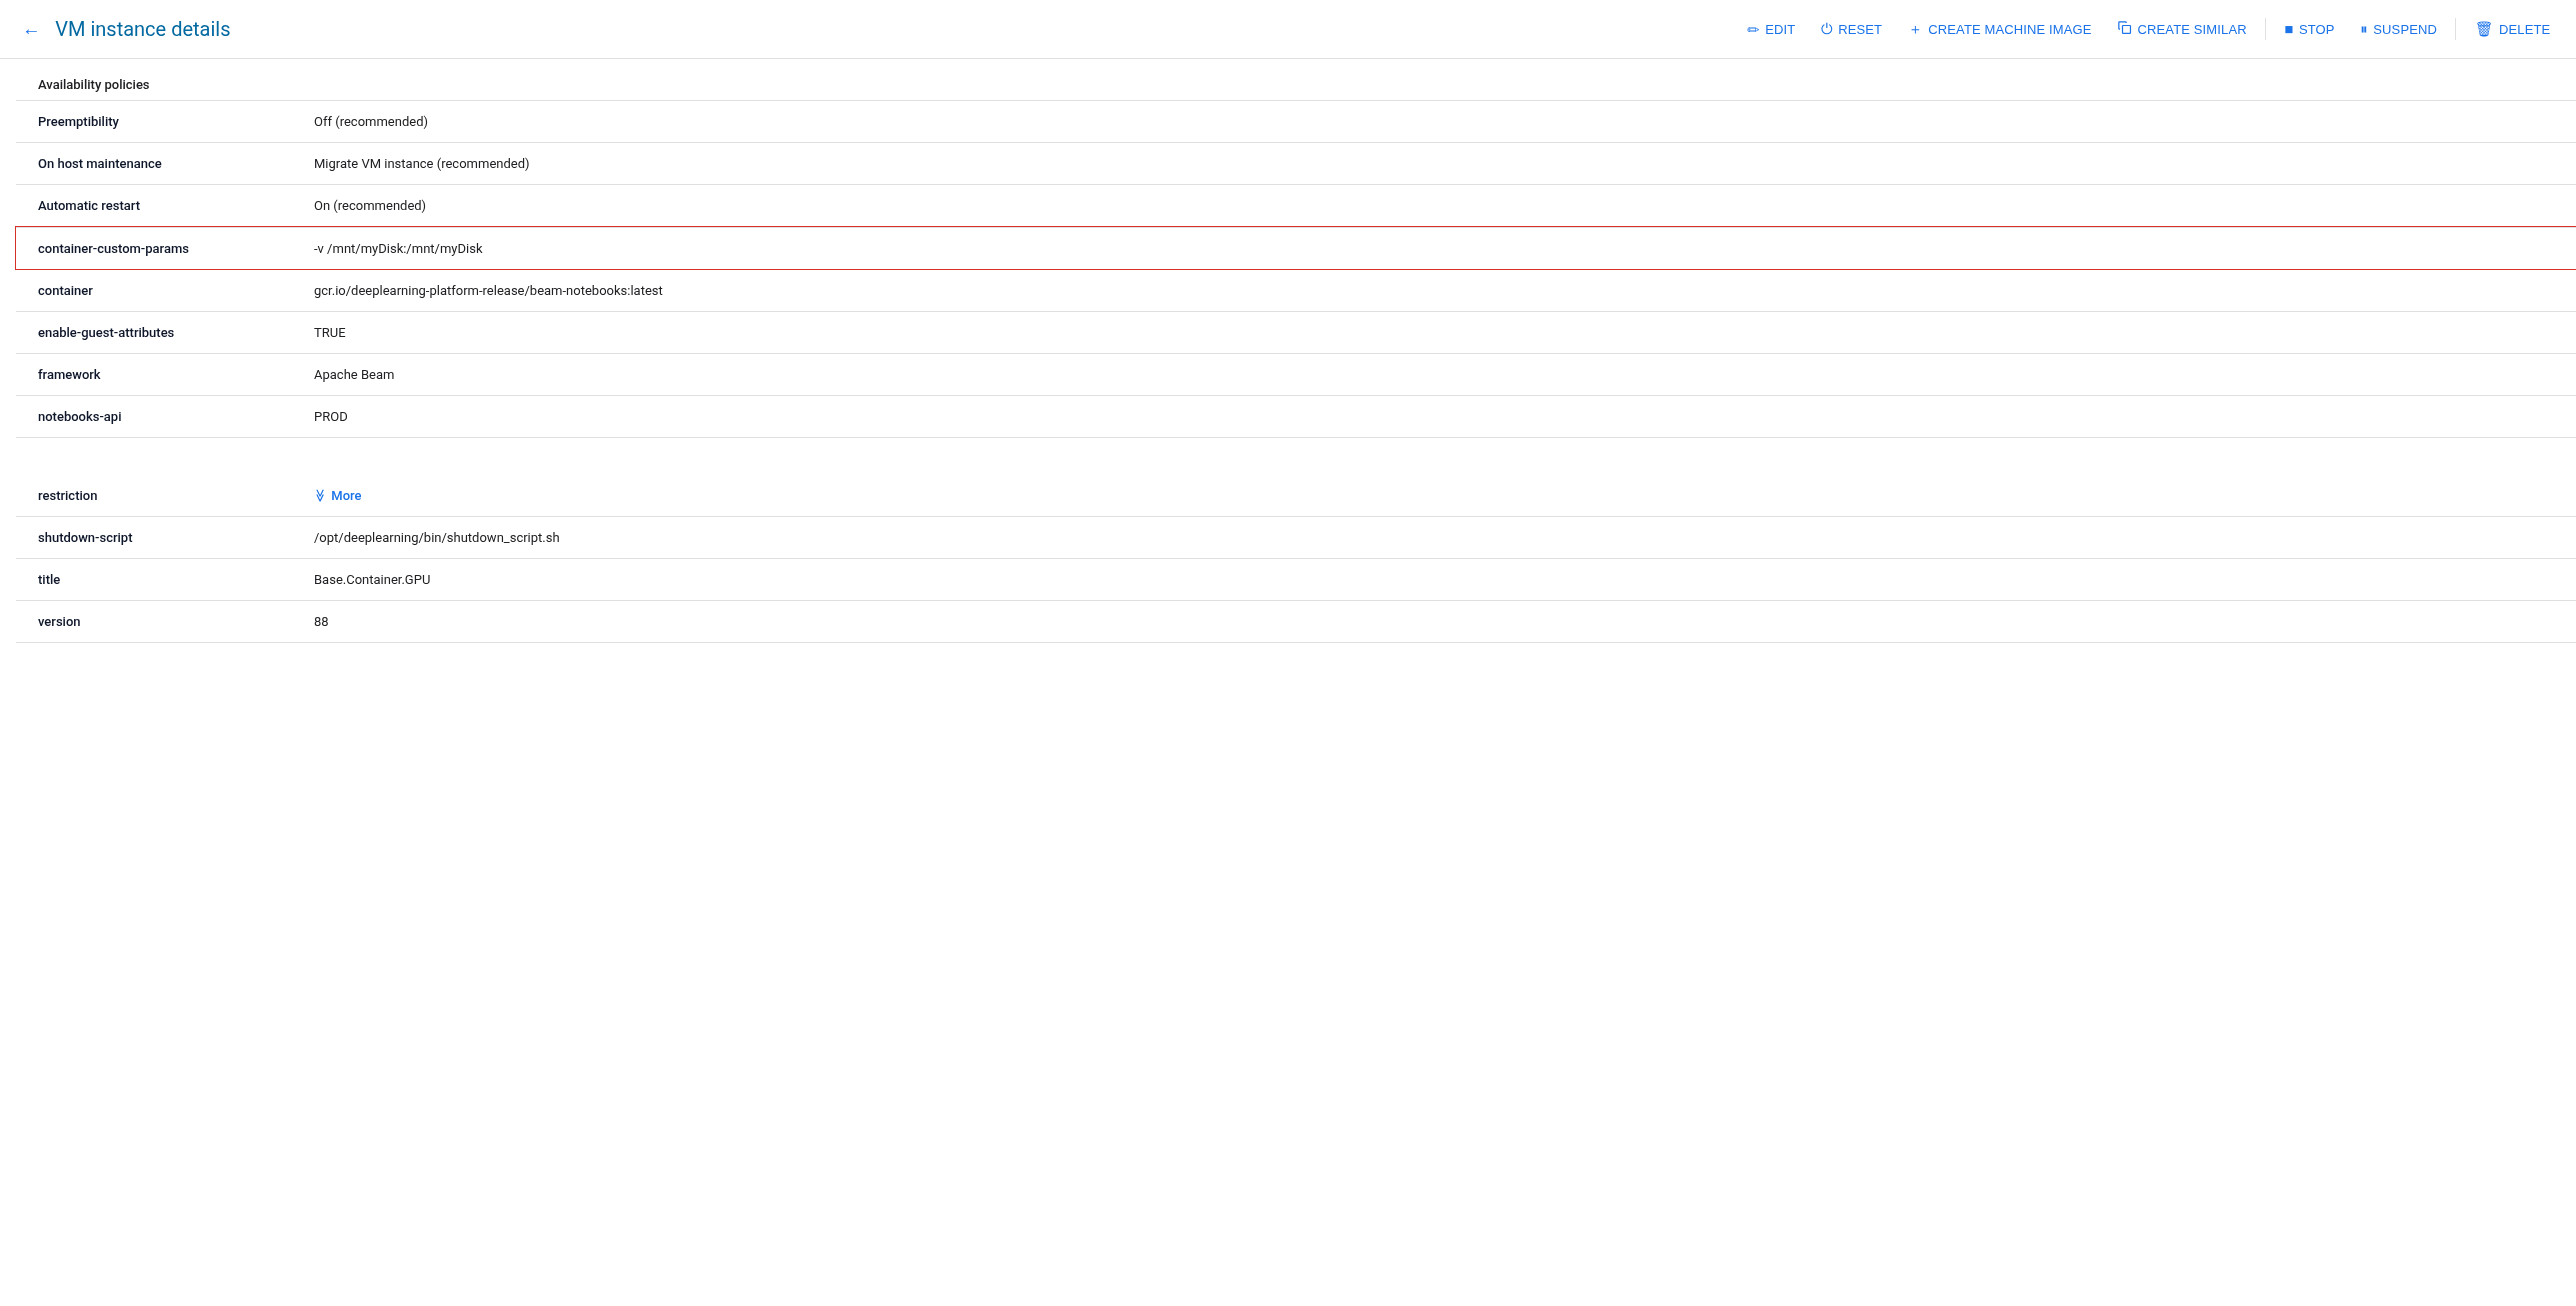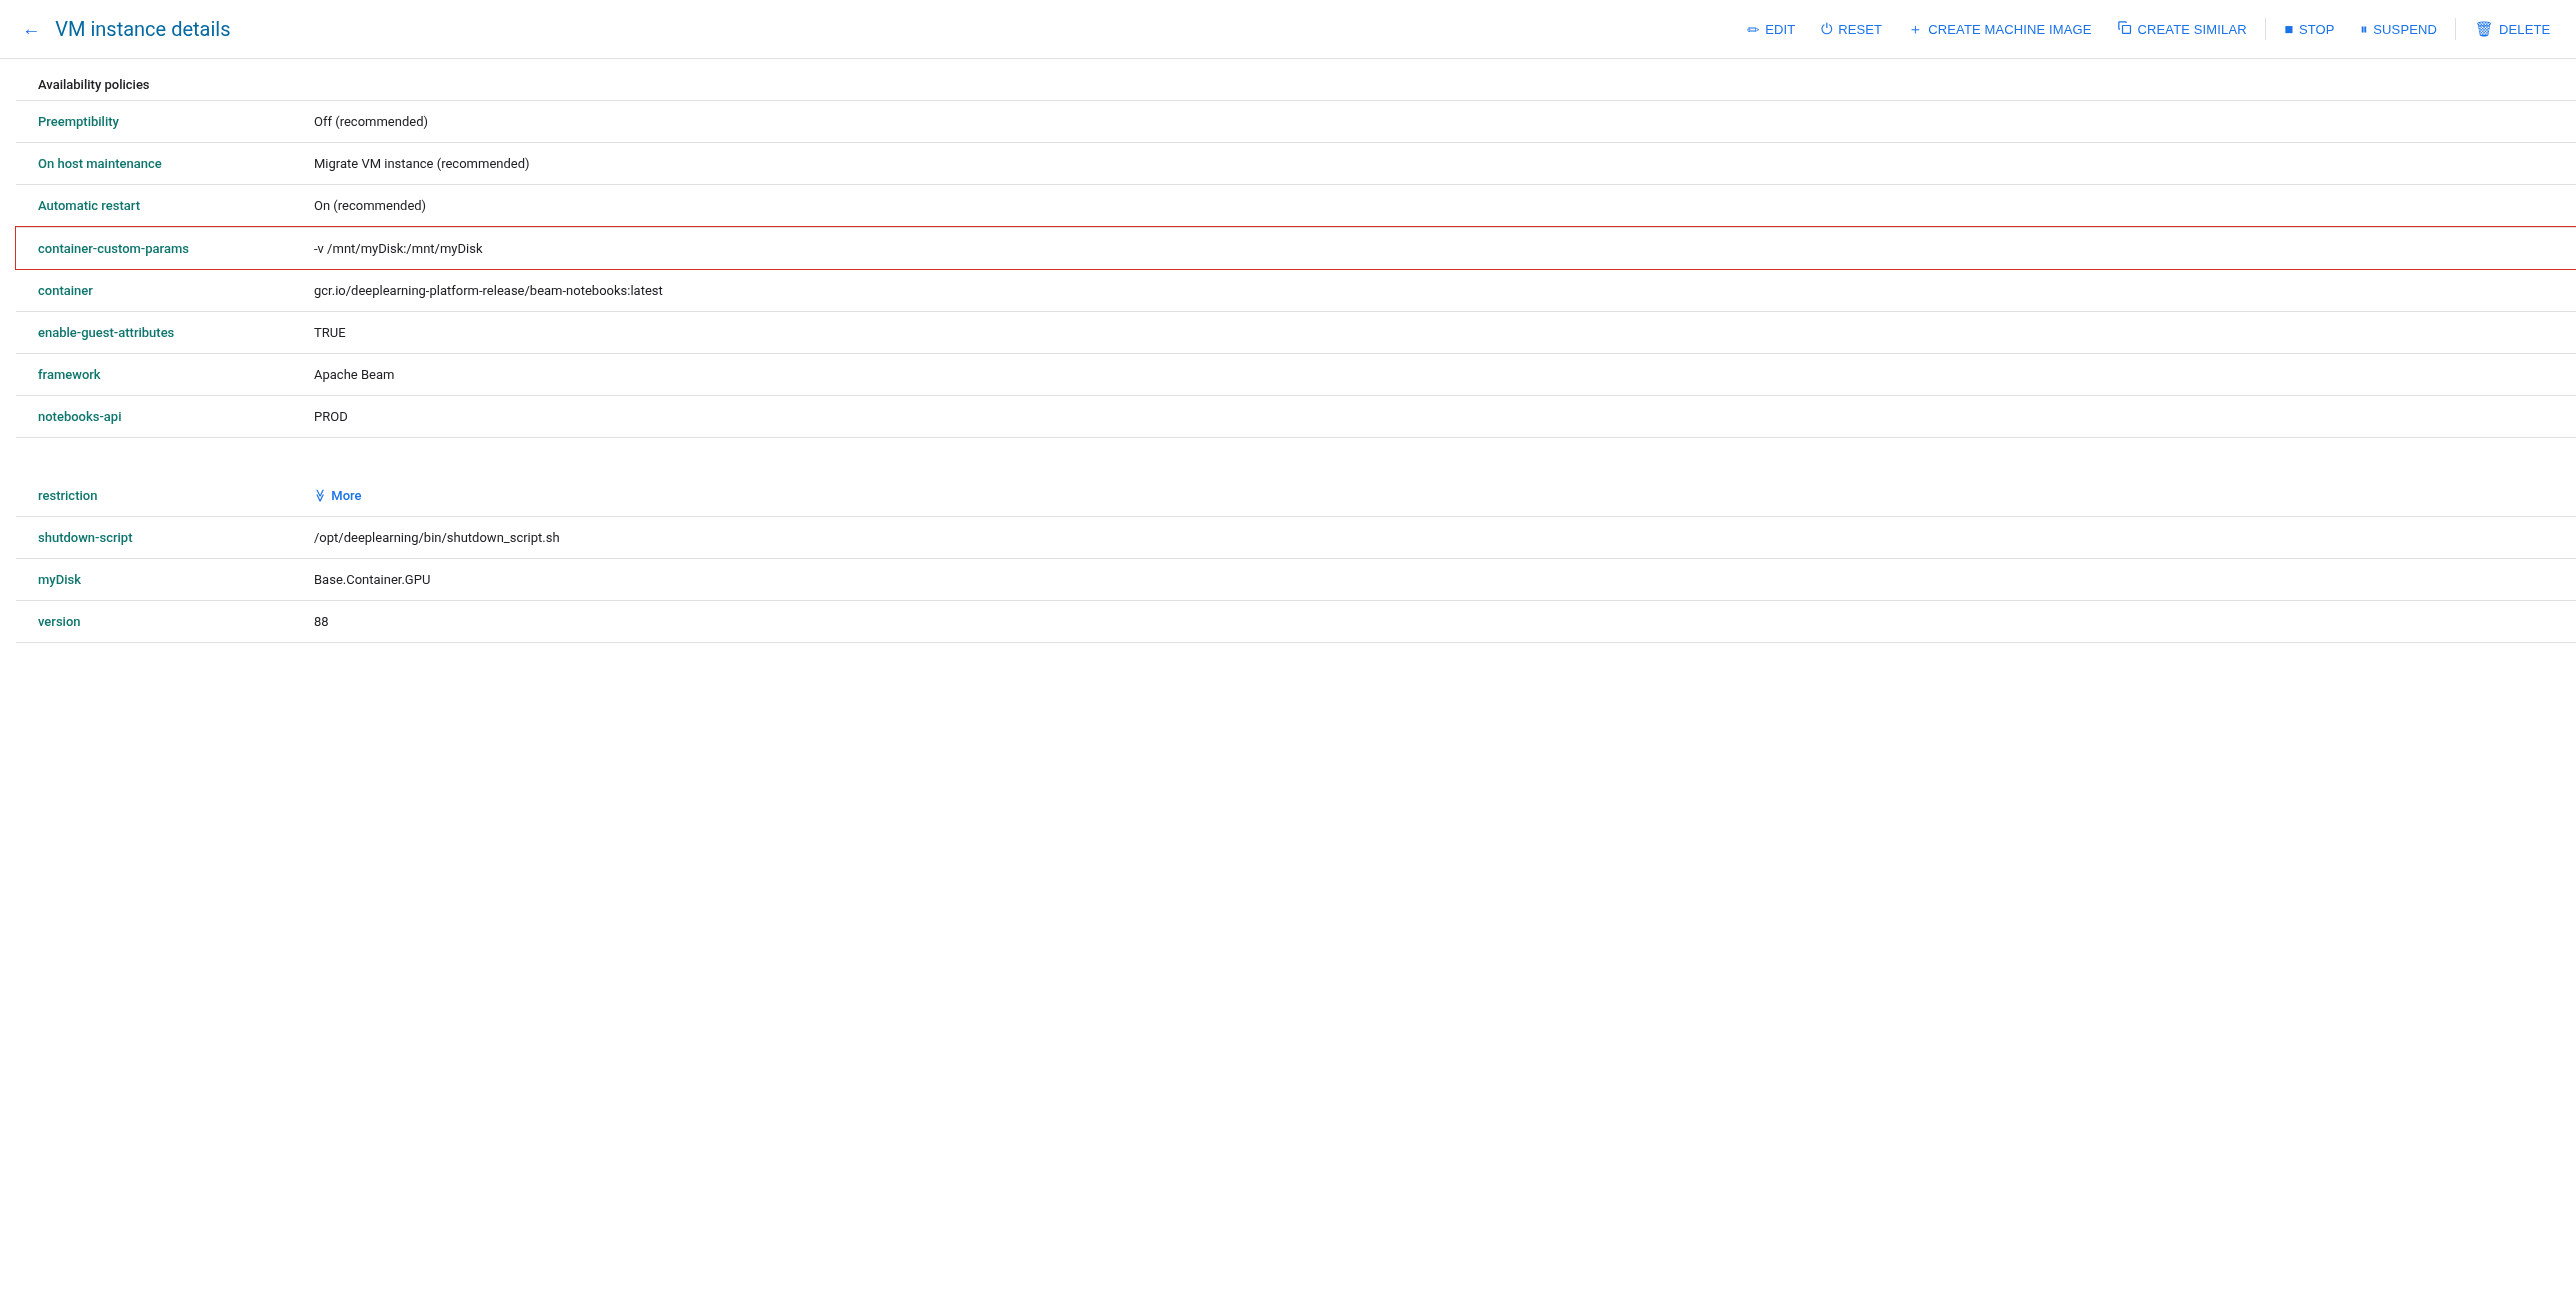--- a/index.html
+++ b/index.html
@@ -101,21 +101,21 @@
     }
     .detail-table tr:first-child {
       border-top: 0.9px solid #e0e0e0;
     }
     .detail-table td {
       padding: 13px 22px;
       vertical-align: top;
     }
     .detail-table td.key {
       font-weight: 500;
-      color: #0f766e;
+      color: #0f172a;
       width: 276px;
       min-width: 184px;
       font-size: 13px;
     }
     .detail-table td.value {
       color: #202124;
       font-size: 13px;
     }
 
     .more-link {
@@ -246,21 +246,21 @@
             <span class="chevron-down" style="font-size: 13px; transform: rotate(90deg); display: inline-block;">≫</span>
             <span>More</span>
           </a>
         </td>
       </tr>
       <tr>
         <td class="key">shutdown-script</td>
         <td class="value">/opt/deeplearning/bin/shutdown_script.sh</td>
       </tr>
       <tr>
-        <td class="key">myDisk</td>
+        <td class="key">title</td>
         <td class="value">Base.Container.GPU</td>
       </tr>
       <tr>
         <td class="key">version</td>
         <td class="value">88</td>
       </tr>
     </tbody>
   </table>
 
 </div>

